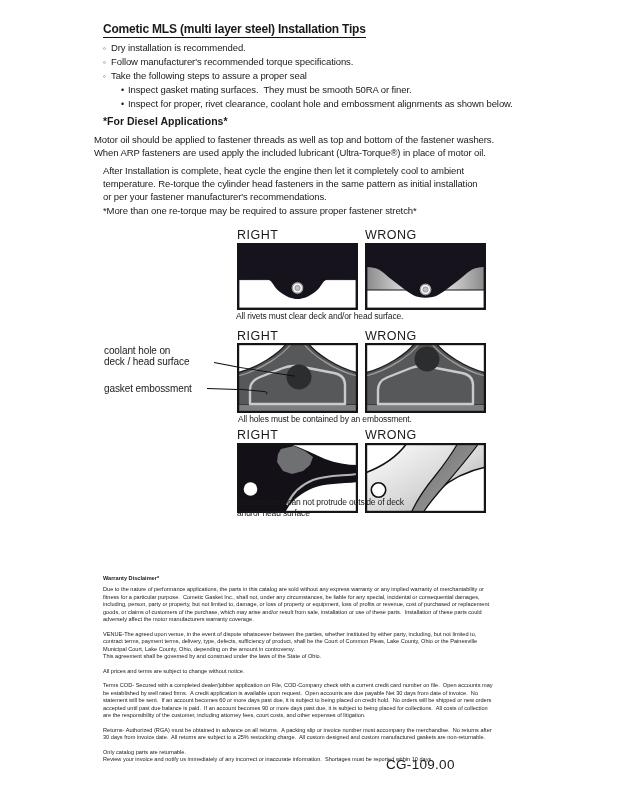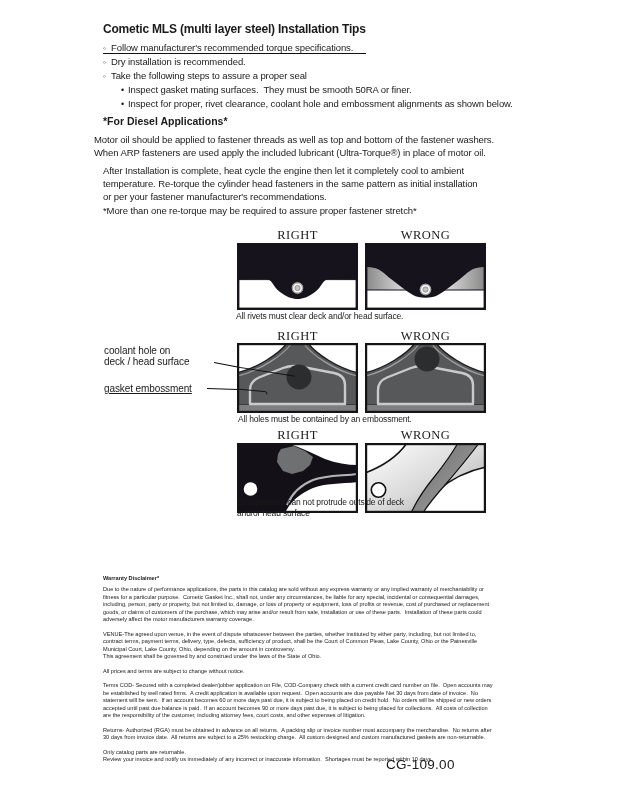--- a/index.html
+++ b/index.html
@@ -4,52 +4,52 @@
 <style>
   html,body{margin:0;padding:0;background:#e8e8e8;}
   .page{
     position:relative;width:618px;height:800px;background:#ffffff;
     font-family:"Liberation Sans","DejaVu Sans",sans-serif;color:#1a1a1a;
     overflow:hidden;margin:0 auto;
   }
   .abs{position:absolute;}
   .title{
     left:103px;top:22px;font-size:12px;font-weight:bold;letter-spacing:-0.2px;
-    border-bottom:1.4px solid #111;padding-bottom:17px;white-space:pre;
+    border-bottom:1.4px solid #111;padding-bottom:1px;white-space:pre;
   }
   .body-txt{font-size:9.5px;letter-spacing:-0.1px;line-height:13px;white-space:pre-wrap;}
   .bullets{left:103px;top:41px;}
   .b-line{white-space:pre;font-size:9.5px;letter-spacing:-0.1px;line-height:13px;}
   .lv1::before{content:"◦";display:inline-block;width:8px;font-size:8px;}
   .lv2{padding-left:18px;}
   .lv2::before{content:"•";display:inline-block;width:7px;font-size:9px;}
   .diesel-h{left:103px;top:115px;font-size:10.5px;font-weight:bold;white-space:pre;}
   .p1{left:94px;top:133px;}
   .p2{left:103px;top:164px;}
   .note{left:103px;top:204px;}
-  .dgm-hdr{width:121px;text-align:center;font-size:12.5px;letter-spacing:0.5px;white-space:pre;font-family:Liberation Serif, serif;}
+  .dgm-hdr{width:121px;font-size:12.5px;letter-spacing:0.5px;white-space:pre;}
   .cap{font-size:8.5px;font-weight:normal;letter-spacing:-0.15px;line-height:11px;white-space:pre-line;}
   .lbl{font-size:10px;letter-spacing:-0.1px;line-height:11px;text-align:left;white-space:pre-line;}
   .stub{height:0;border-top:1px solid #0b0b0b;transform-origin:left center;}
   .legal{left:103px;top:575px;font-size:5.6px;line-height:7.5px;letter-spacing:0;}
   .legal .lp{white-space:pre-wrap;margin:0 0 7px 0;}
   .legal .lh{font-weight:bold;margin:0 0 3.5px 0;white-space:pre;}
   .footer{left:386px;top:757px;font-size:13.5px;letter-spacing:0.3px;white-space:pre;}
   svg{display:block;}
 </style>
 </head>
 <body>
 
 <div class="page">
 
   <div class="abs title">Cometic MLS (multi layer steel) Installation Tips</div>
 
   <div class="abs bullets">
+    <div class="b-line lv1"><span>Dry installation is recommended.</span></div>
     <div class="b-line lv1"><span>Follow manufacturer's recommended torque specifications.</span></div>
-    <div class="b-line lv1"><span>Dry installation is recommended.</span></div>
     <div class="b-line lv1"><span>Take the following steps to assure a proper seal</span></div>
     <div class="b-line lv2"><span>Inspect gasket mating surfaces.  They must be smooth 50RA or finer.</span></div>
     <div class="b-line lv2"><span>Inspect for proper, rivet clearance, coolant hole and embossment alignments as shown below.</span></div>
   </div>
 
   <div class="abs diesel-h">*For Diesel Applications*</div>
   <div class="abs body-txt p1">Motor oil should be applied to fastener threads as well as top and bottom of the fastener washers.
 When ARP fasteners are used apply the included lubricant (Ultra-Torque®) in place of motor oil.</div>
   <div class="abs body-txt p2">After Installation is complete, heat cycle the engine then let it completely cool to ambient
 temperature. Re-torque the cylinder head fasteners in the same pattern as initial installation
@@ -101,21 +101,21 @@
     <rect x="1.2" y="1.2" width="118.6" height="64.6" fill="none" stroke="#17131d" stroke-width="2.4"></rect>
   </svg>
 
   <div class="abs cap" style="left:236px;top:311px;">All rivets must clear deck and/or head surface.</div>
 
   <div class="abs dgm-hdr" style="left:237px;top:329px;">RIGHT</div>
   <div class="abs dgm-hdr" style="left:365px;top:329px;">WRONG</div>
 
   <div class="abs lbl" style="left:104px;top:345px;width:110px;">coolant hole on
 deck / head surface</div>
-  <div class="abs lbl" style="left:104px;top:383px;width:103px;text-decoration:underline;">gasket embossment</div>
+  <div class="abs lbl" style="left:104px;top:383px;width:103px;">gasket embossment</div>
   <div class="abs stub" style="left:214px;top:362px;width:24px;transform:rotate(11deg);"></div>
   <div class="abs stub" style="left:207px;top:388px;width:31px;transform:rotate(2deg);"></div>
 
   <svg class="abs" style="left:237px;top:343px;" width="121" height="70" viewBox="0 0 121 70">
     <rect width="121" height="70" fill="#57585a"></rect>
     <rect x="2" y="61.5" width="117" height="7" fill="#7d7e80"></rect>
     <line x1="2" y1="61.5" x2="119" y2="61.5" stroke="#2e2e30" stroke-width="0.8"></line>
     <path d="M0,0 H50 C42,11 20,25 0,30 Z" fill="#ffffff"></path>
     <path d="M50,0 C42,11 20,25 0,30" stroke="#1f1f21" stroke-width="1.4" fill="none"></path>
     <path d="M121,0 H71 C79,11 101,25 121,30 Z" fill="#ffffff"></path>

